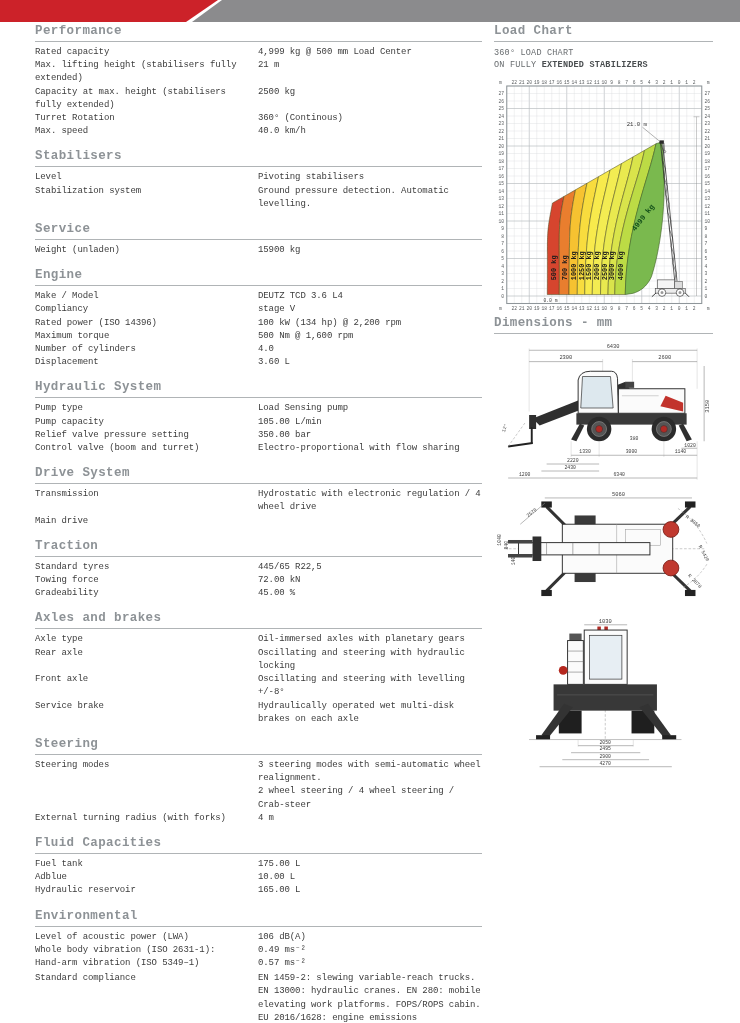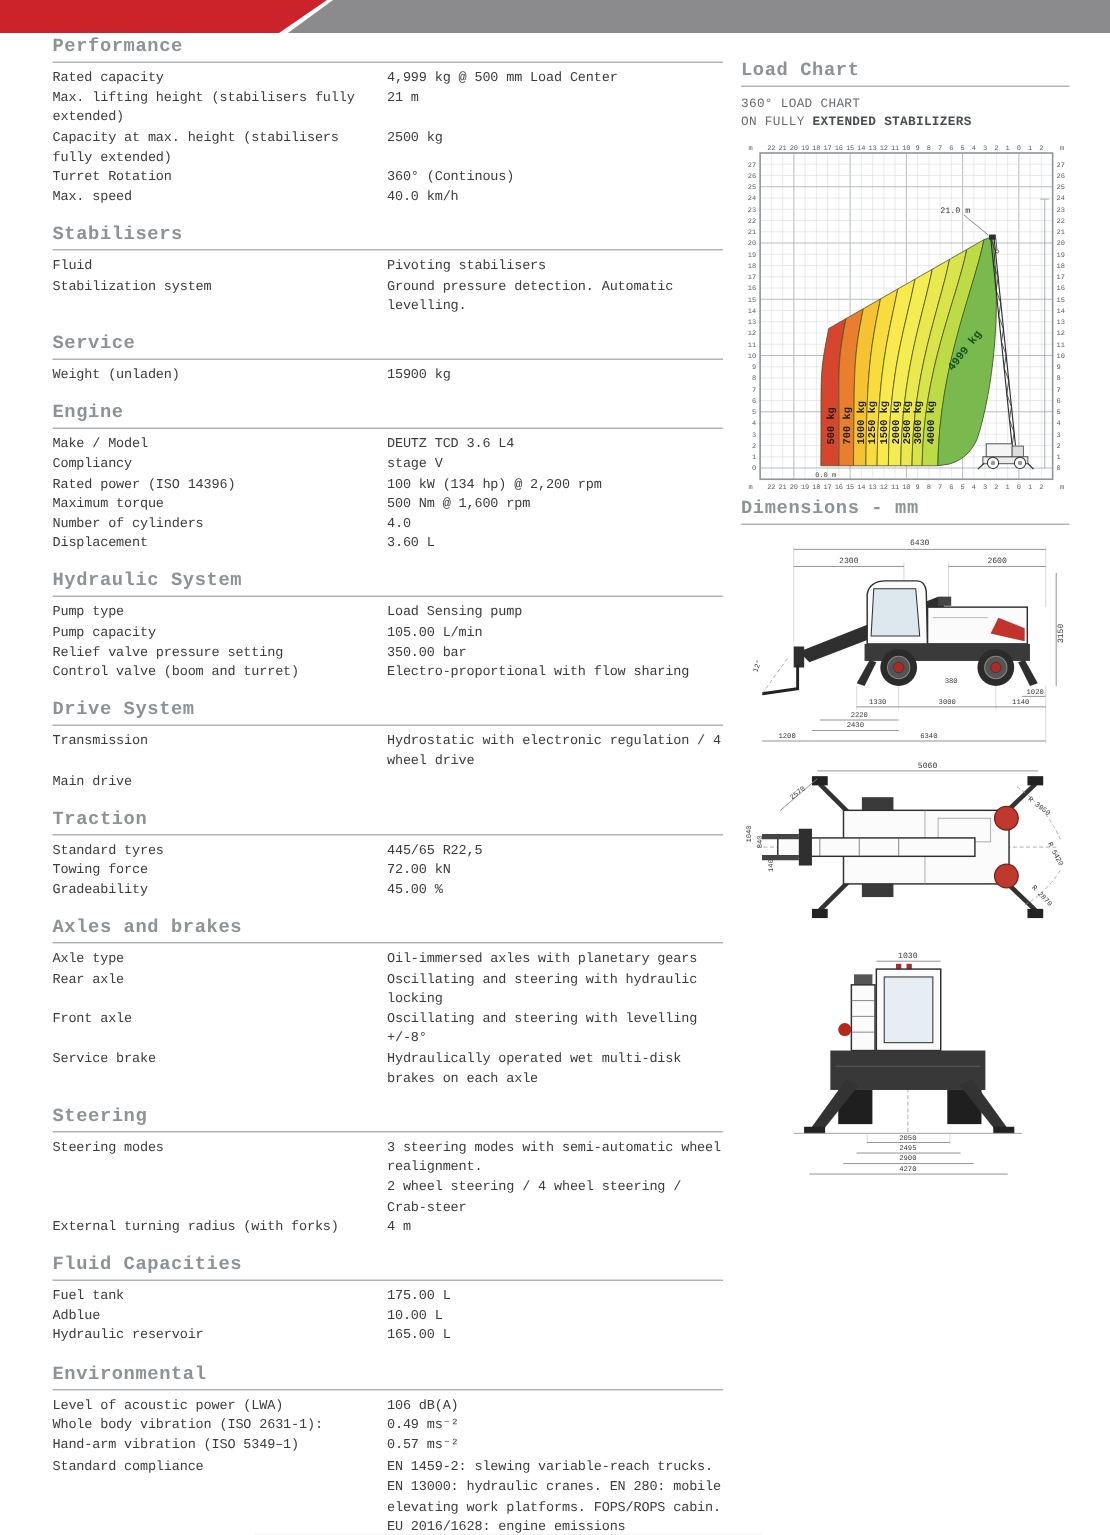--- a/index.html
+++ b/index.html
@@ -6,21 +6,21 @@
   .page{position:relative;width:740px;height:1023px;background:#ffffff;margin:0 auto;
         font-family:Liberation Mono, monospace;overflow:hidden;}
   
   .topbar{position:absolute;top:0;left:0;width:740px;height:22px;}
   .bar-gray{position:absolute;top:0;left:0;width:740px;height:22px;
             clip-path:polygon(222px 0,740px 0,740px 22px,192px 22px);}
   .bar-red{position:absolute;top:0;left:0;width:740px;height:22px;
            clip-path:polygon(0 0,218px 0,186px 22px,0 22px);}
   
   .col-left{position:absolute;left:35px;top:24px;width:447px;}
-  .col-right{position:absolute;left:494px;top:40px;width:219px;}
+  .col-right{position:absolute;left:494px;top:24px;width:219px;}
   .sec{margin:0 0 2px 0;}
   .sec-title{font-size:12.5px;font-weight:bold;color:#8d9296;letter-spacing:.4px;
              border-bottom:1.5px solid #b0b4b6;padding:0 0 3px 0;margin:11px 0 4px 0;}
   .sec:first-child .sec-title,.col-right .sec-title.first{margin-top:0;}
   .row{display:grid;grid-template-columns:223px 1fr;font-size:9px;letter-spacing:-.1px;
        color:#3c3c3c;line-height:13.2px;}
   .row .lbl{padding-right:6px;}
   .row .val{white-space:pre-line;}
   .cr-sub{font-size:8.5px;color:#686c6f;margin-top:5px;letter-spacing:.2px;line-height:12px;}
   .cr-sub .strong{color:#4a4e50;font-weight:bold;}
@@ -65,21 +65,21 @@
           <div class="val">360° (Continous)</div>
         </div>
         <div class="row">
           <div class="lbl">Max. speed</div>
           <div class="val">40.0 km/h</div>
         </div>
       </div>
       <div class="sec">
         <div class="sec-title">Stabilisers</div>
         <div class="row">
-          <div class="lbl">Fluid</div>
+          <div class="lbl">Level</div>
           <div class="val">Pivoting stabilisers</div>
         </div>
         <div class="row">
           <div class="lbl">Stabilization system</div>
           <div class="val">Ground pressure detection. Automatic levelling.</div>
         </div>
       </div>
       <div class="sec">
         <div class="sec-title">Service</div>
         <div class="row">

